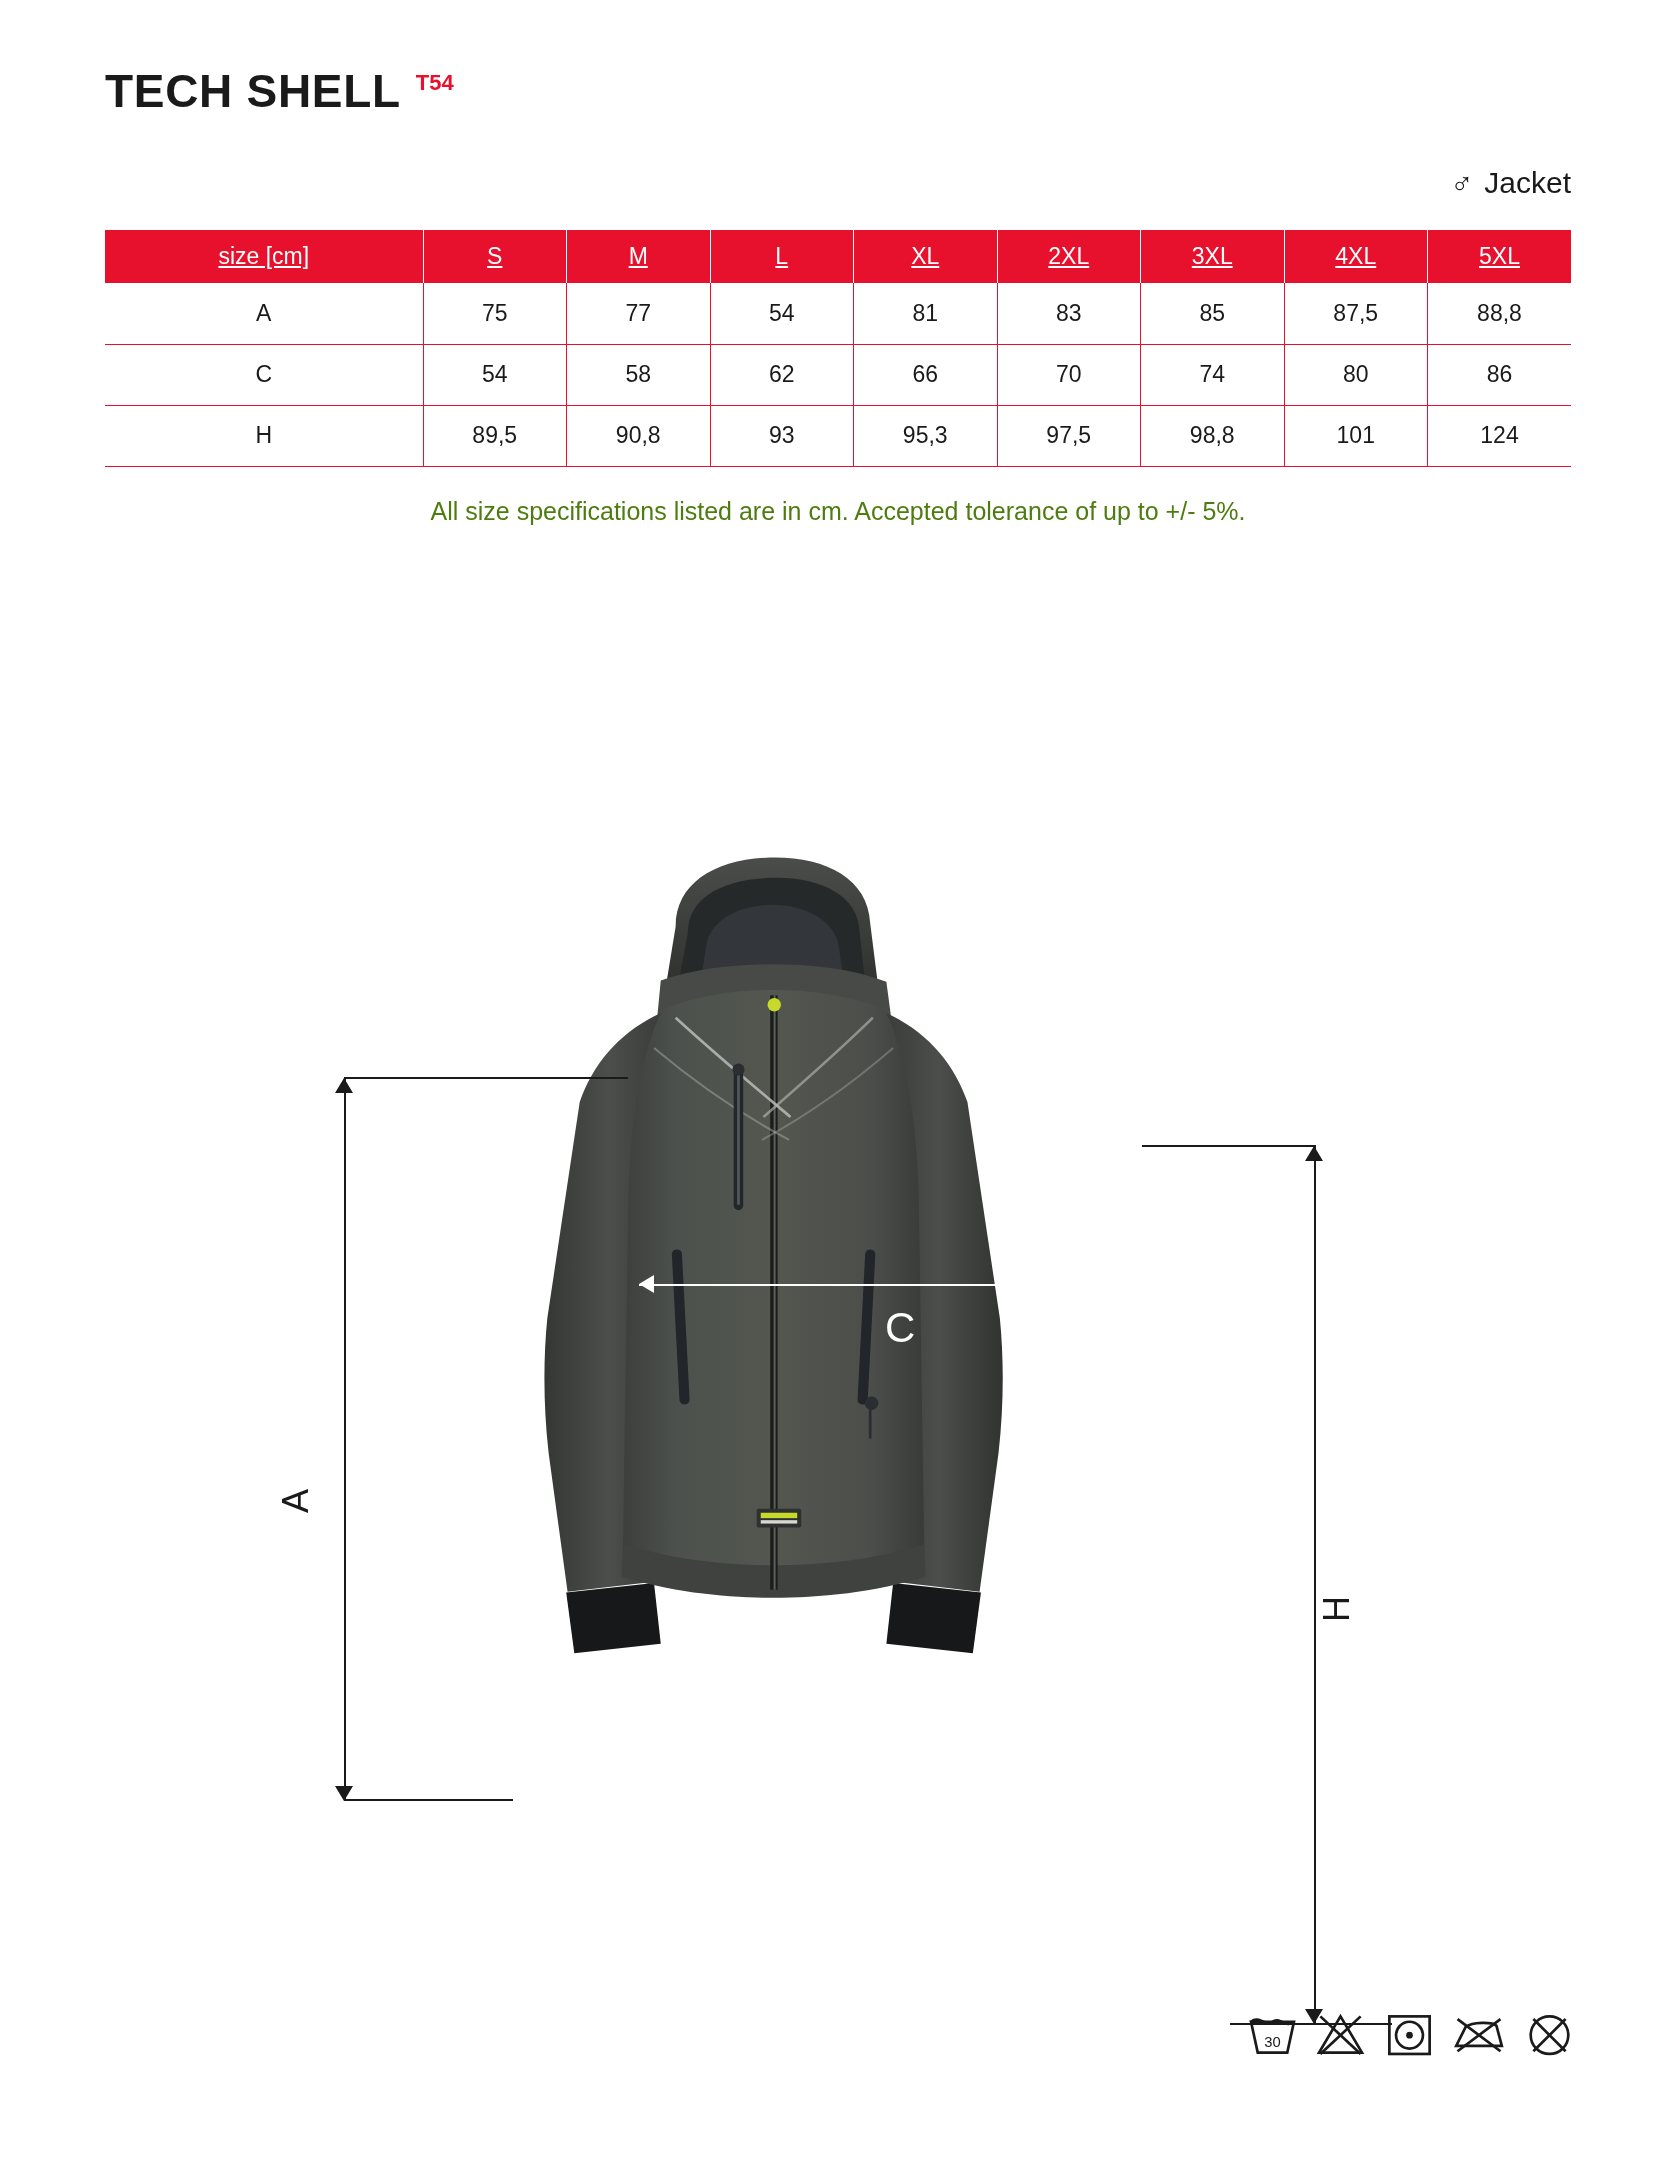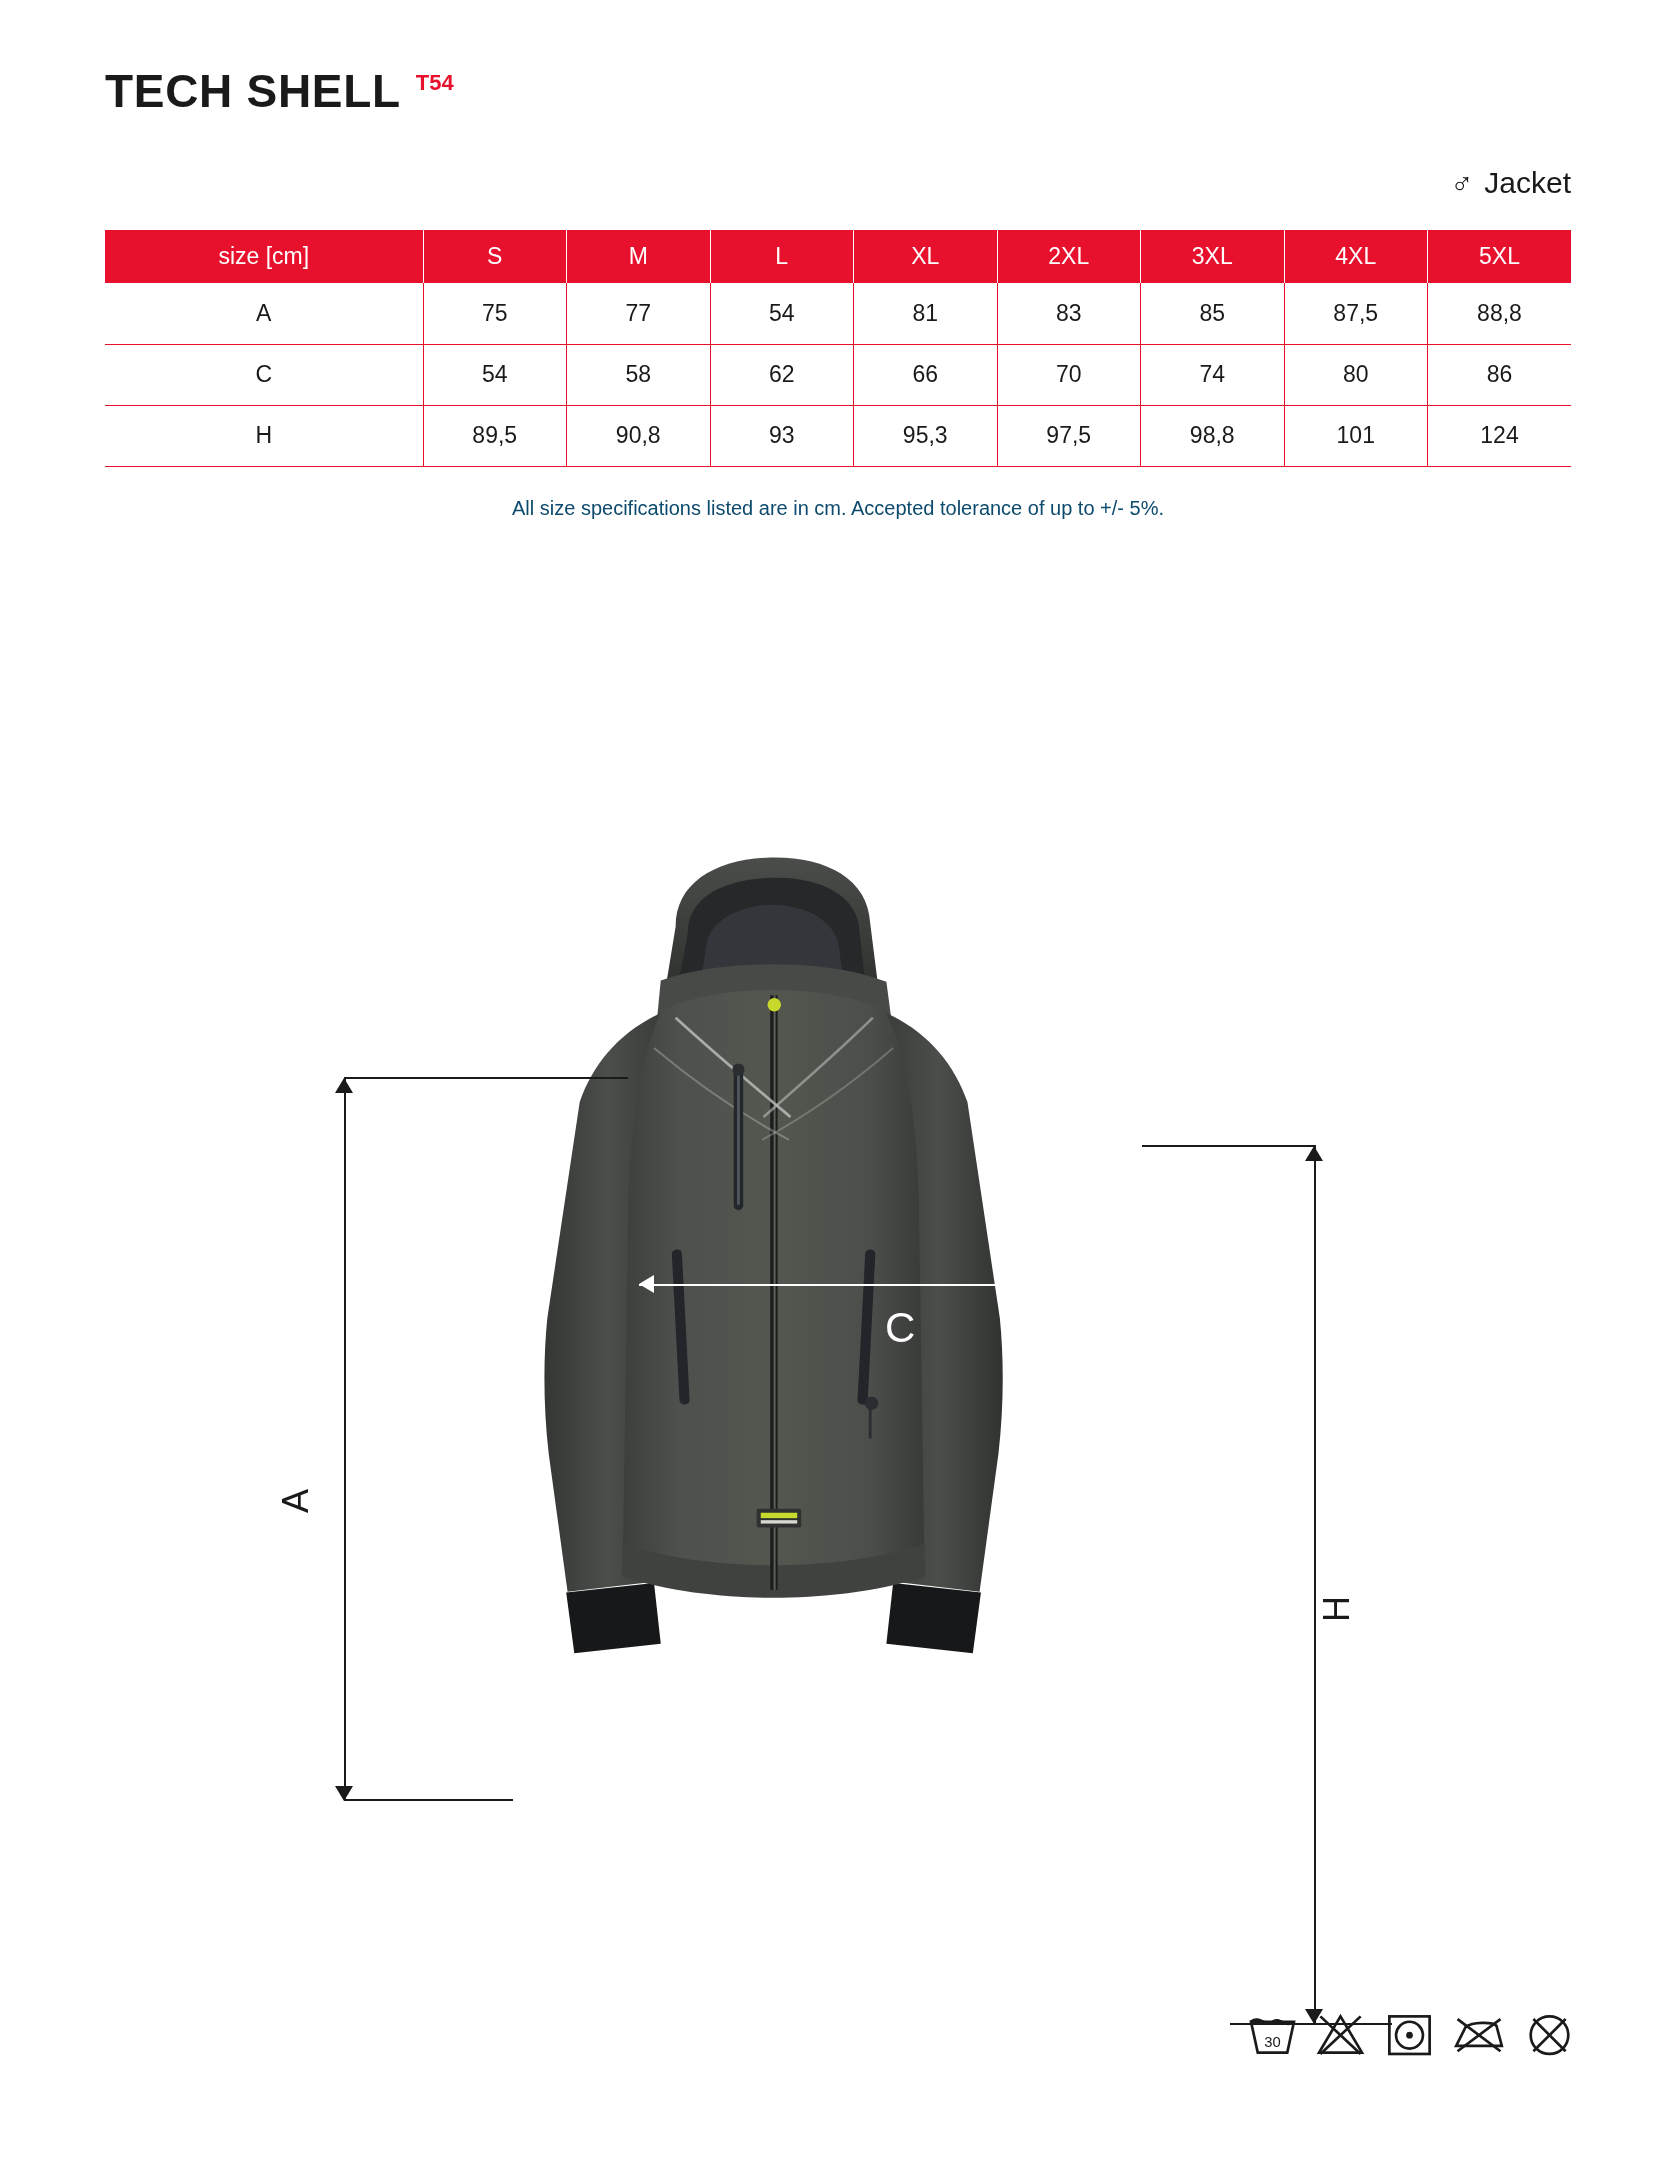--- a/index.html
+++ b/index.html
@@ -78,20 +78,21 @@
   }
   table.sizes thead th {
     background: #e8112d;
     color: #ffffff;
     font-size: 23px;
     font-weight: normal;
     height: 53px;
     text-align: center;
     border-right: 1.4px solid #ffffff;
     vertical-align: middle;
+    text-decoration: underline;
   }
   table.sizes thead th:last-child { border-right: none; }
   table.sizes thead th.first-col {
     text-align: center;
   }
   table.sizes tbody td {
     font-size: 23px;
     height: 61px;
     text-align: center;
     vertical-align: middle;
@@ -103,22 +104,22 @@
   table.sizes tbody tr td.first-col {
     border-right: 1.4px solid #e8112d;
   }
   .col-label { width: 318px; }
   .note {
     position: absolute;
     left: 105px;
     top: 497px;
     width: 1466px;
     text-align: center;
-    font-size: 20px;
-    color: #0c4a6e;
+    font-size: 25px;
+    color: #4d7c0f;
   }
 
   
   .figure {
     position: absolute;
     left: 0;
     top: 845px;
     width: 1676px;
     height: 1081px;
   }

